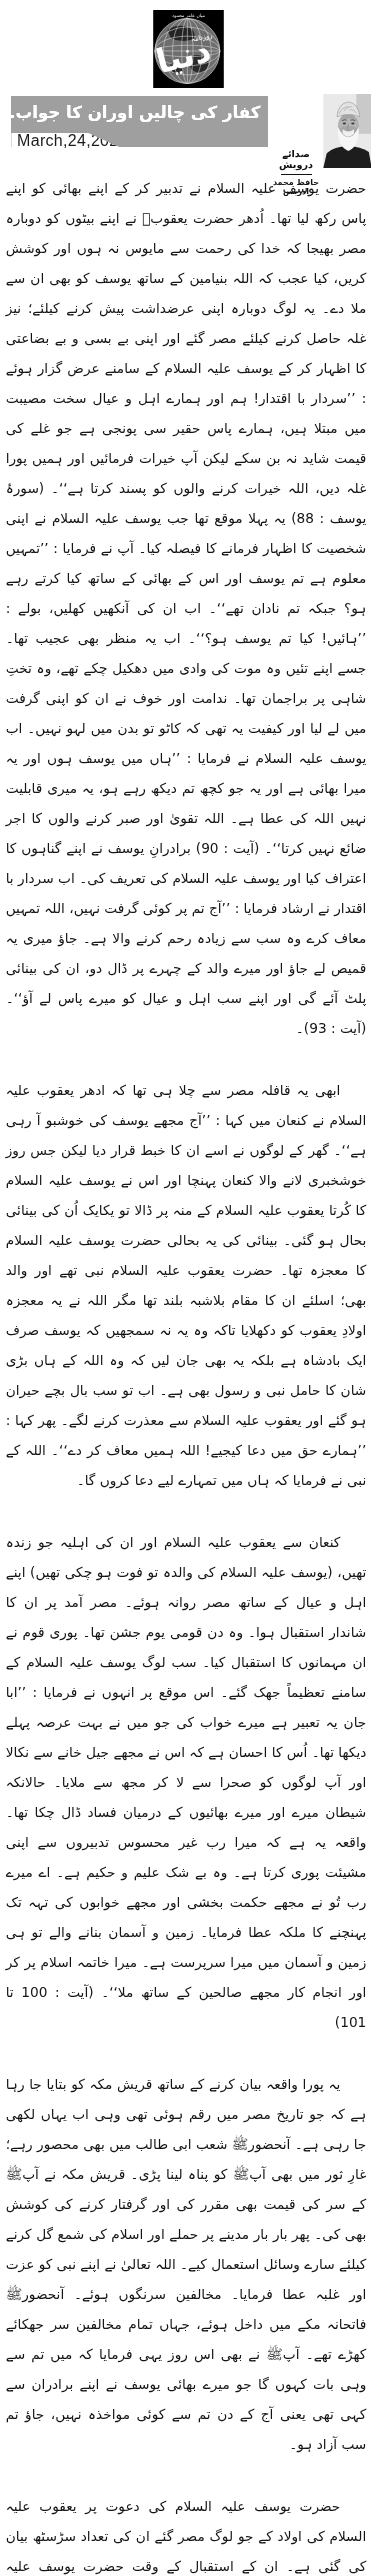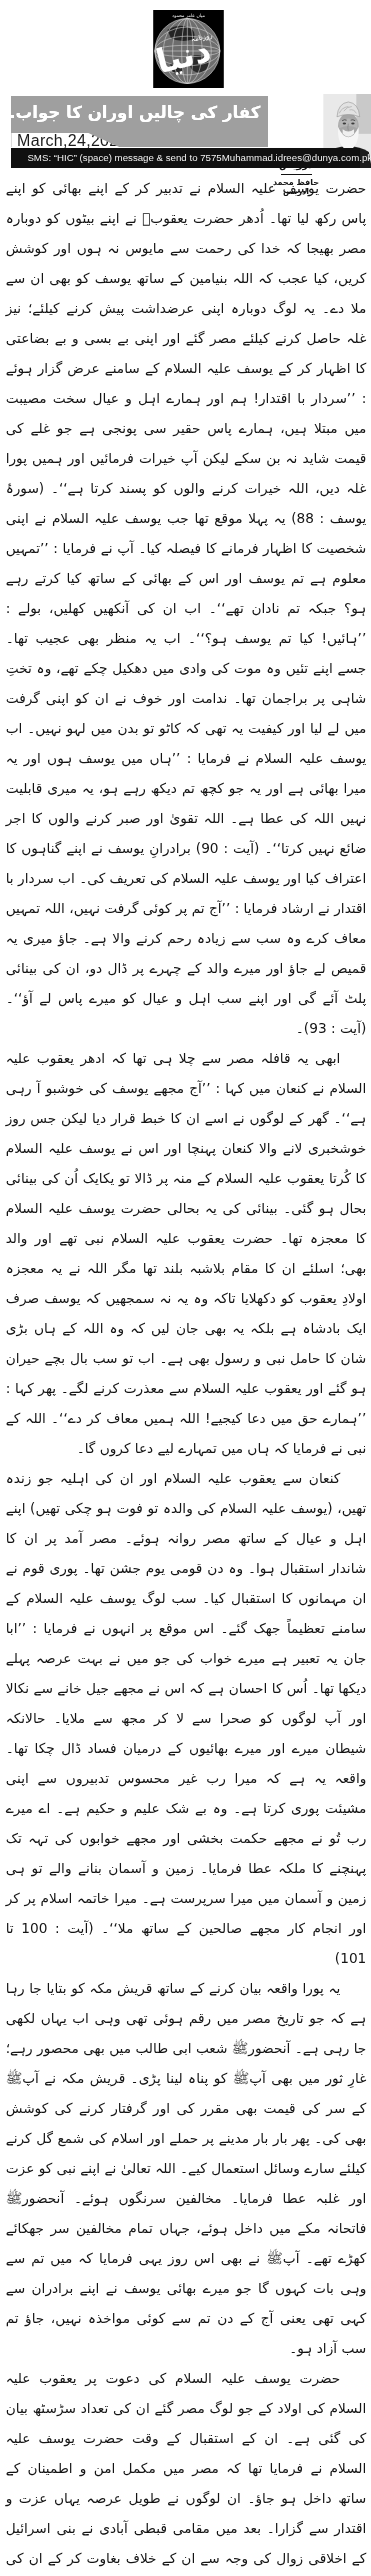--- a/index.html
+++ b/index.html
@@ -106,21 +106,21 @@
     position: absolute;
     top: 173px; left: 5.7px; right: 5.7px;
     direction: rtl;
     text-align: justify;
     font-family: "DejaVu Sans", sans-serif;
     font-size: 13.7px;
     line-height: 30px;
     color: #141414;
   }
   .article-body p { margin: 0; }
-  .article-body p + p { text-indent: 26px; }
+  .article-body p + p { text-indent: 26px; margin-top: 32px; }
 </style>
 </head>
 <body>
 
 <div class="page">
 
   <div class="header">
 
     <svg class="logo" viewBox="0 0 124 137" xmlns="http://www.w3.org/2000/svg">
       <rect x="0" y="0" width="124" height="137" fill="#000000"></rect>
@@ -172,24 +172,20 @@
 
       <path d="M24 40 Q26 16 44 14 Q62 16 64 40 Q44 32 24 40 Z" fill="#e2e2e2" stroke="#8f8f8f" stroke-width="1"></path>
       <path d="M28 34 q4 -10 16 -12 M36 30 q6 -8 14 -8 M46 28 q8 -2 12 6" stroke="#9c9c9c" stroke-width="1" fill="none"></path>
 
       <ellipse cx="37" cy="52" rx="3" ry="1.8" fill="#3c3c3c"></ellipse>
       <ellipse cx="52" cy="52" rx="3" ry="1.8" fill="#3c3c3c"></ellipse>
       <path d="M33 47 q4 -3 8 -1 M48 46 q4 -2 8 1" stroke="#4a4a4a" stroke-width="1.6" fill="none"></path>
       <path d="M44 52 q-2 8 0 12" stroke="#8a8a8a" stroke-width="1.4" fill="none"></path>
     </svg>
 
-    <div class="contact-bar">
-      <span class="sms-text">SMS: “HIC” (space) message &amp; send to 7575</span>
-      <span class="email-text">Muhammad.idrees@dunya.com.pk</span>
-    </div>
   </div>
 
   <div class="article-body">
     <p class="urdu">حضرت یوسف علیہ السلام نے تدبیر کر کے اپنے بھائی کو اپنے پاس رکھ لیا تھا۔ اُدھر حضرت یعقوبؑ نے اپنے بیٹوں کو دوبارہ مصر بھیجا کہ خدا کی رحمت سے مایوس نہ ہوں اور کوشش کریں، کیا عجب کہ اللہ بنیامین کے ساتھ یوسف کو بھی ان سے ملا دے۔ یہ لوگ دوبارہ اپنی عرضداشت پیش کرنے کیلئے؛ نیز غلہ حاصل کرنے کیلئے مصر گئے اور اپنی بے بسی و بے بضاعتی کا اظہار کر کے یوسف علیہ السلام کے سامنے عرض گزار ہوئے : ’’سردار با اقتدار! ہم اور ہمارے اہل و عیال سخت مصیبت میں مبتلا ہیں، ہمارے پاس حقیر سی پونجی ہے جو غلے کی قیمت شاید نہ بن سکے لیکن آپ خیرات فرمائیں اور ہمیں پورا غلہ دیں، اللہ خیرات کرنے والوں کو پسند کرتا ہے‘‘۔ (سورۂ یوسف : 88) یہ پہلا موقع تھا جب یوسف علیہ السلام نے اپنی شخصیت کا اظہار فرمانے کا فیصلہ کیا۔ آپ نے فرمایا : ’’تمہیں معلوم ہے تم یوسف اور اس کے بھائی کے ساتھ کیا کرتے رہے ہو؟ جبکہ تم نادان تھے‘‘۔ اب ان کی آنکھیں کھلیں، بولے : ’’ہائیں! کیا تم یوسف ہو؟‘‘۔ اب یہ منظر بھی عجیب تھا۔ جسے اپنے تئیں وہ موت کی وادی میں دھکیل چکے تھے، وہ تختِ شاہی پر براجمان تھا۔ ندامت اور خوف نے ان کو اپنی گرفت میں لے لیا اور کیفیت یہ تھی کہ کاٹو تو بدن میں لہو نہیں۔ اب یوسف علیہ السلام نے فرمایا : ’’ہاں میں یوسف ہوں اور یہ میرا بھائی ہے اور یہ جو کچھ تم دیکھ رہے ہو، یہ میری قابلیت نہیں اللہ کی عطا ہے۔ اللہ تقویٰ اور صبر کرنے والوں کا اجر ضائع نہیں کرتا‘‘۔ (آیت : 90) برادرانِ یوسف نے اپنے گناہوں کا اعتراف کیا اور یوسف علیہ السلام کی تعریف کی۔ اب سردار با اقتدار نے ارشاد فرمایا : ’’آج تم پر کوئی گرفت نہیں، اللہ تمہیں معاف کرے وہ سب سے زیادہ رحم کرنے والا ہے۔ جاؤ میری یہ قمیص لے جاؤ اور میرے والد کے چہرے پر ڈال دو، ان کی بینائی پلٹ آئے گی اور اپنے سب اہل و عیال کو میرے پاس لے آؤ‘‘۔ (آیت : 93)۔</p>
     <p class="urdu">ابھی یہ قافلہ مصر سے چلا ہی تھا کہ ادھر یعقوب علیہ السلام نے کنعان میں کہا : ’’آج مجھے یوسف کی خوشبو آ رہی ہے‘‘۔ گھر کے لوگوں نے اسے ان کا خبط قرار دیا لیکن جس روز خوشخبری لانے والا کنعان پہنچا اور اس نے یوسف علیہ السلام کا کُرتا یعقوب علیہ السلام کے منہ پر ڈالا تو یکایک اُن کی بینائی بحال ہو گئی۔ بینائی کی یہ بحالی حضرت یوسف علیہ السلام کا معجزہ تھا۔ حضرت یعقوب علیہ السلام نبی تھے اور والد بھی؛ اسلئے ان کا مقام بلاشبہ بلند تھا مگر اللہ نے یہ معجزہ اولادِ یعقوب کو دکھلایا تاکہ وہ یہ نہ سمجھیں کہ یوسف صرف ایک بادشاہ ہے بلکہ یہ بھی جان لیں کہ وہ اللہ کے ہاں بڑی شان کا حامل نبی و رسول بھی ہے۔ اب تو سب بال بچے حیران ہو گئے اور یعقوب علیہ السلام سے معذرت کرنے لگے۔ پھر کہا : ’’ہمارے حق میں دعا کیجیے! اللہ ہمیں معاف کر دے‘‘۔ اللہ کے نبی نے فرمایا کہ ہاں میں تمہارے لیے دعا کروں گا۔</p>
     <p class="urdu">کنعان سے یعقوب علیہ السلام اور ان کی اہلیہ جو زندہ تھیں، (یوسف علیہ السلام کی والدہ تو فوت ہو چکی تھیں) اپنے اہل و عیال کے ساتھ مصر روانہ ہوئے۔ مصر آمد پر ان کا شاندار استقبال ہوا۔ وہ دن قومی یوم جشن تھا۔ پوری قوم نے ان مہمانوں کا استقبال کیا۔ سب لوگ یوسف علیہ السلام کے سامنے تعظیماً جھک گئے۔ اس موقع پر انہوں نے فرمایا : ’’ابا جان یہ تعبیر ہے میرے خواب کی جو میں نے بہت عرصہ پہلے دیکھا تھا۔ اُس کا احسان ہے کہ اس نے مجھے جیل خانے سے نکالا اور آپ لوگوں کو صحرا سے لا کر مجھ سے ملایا۔ حالانکہ شیطان میرے اور میرے بھائیوں کے درمیان فساد ڈال چکا تھا۔ واقعہ یہ ہے کہ میرا رب غیر محسوس تدبیروں سے اپنی مشیئت پوری کرتا ہے۔ وہ بے شک علیم و حکیم ہے۔ اے میرے رب تُو نے مجھے حکمت بخشی اور مجھے خوابوں کی تہہ تک پہنچنے کا ملکہ عطا فرمایا۔ زمین و آسمان بنانے والے تو ہی زمین و آسمان میں میرا سرپرست ہے۔ میرا خاتمہ اسلام پر کر اور انجام کار مجھے صالحین کے ساتھ ملا‘‘۔ (آیت : 100 تا 101)</p>
     <p class="urdu">یہ پورا واقعہ بیان کرنے کے ساتھ قریش مکہ کو بتایا جا رہا ہے کہ جو تاریخ مصر میں رقم ہوئی تھی وہی اب یہاں لکھی جا رہی ہے۔ آنحضورﷺ شعب ابی طالب میں بھی محصور رہے؛ غارِ ثور میں بھی آپﷺ کو پناہ لینا پڑی۔ قریش مکہ نے آپﷺ کے سر کی قیمت بھی مقرر کی اور گرفتار کرنے کی کوشش بھی کی۔ پھر بار بار مدینے پر حملے اور اسلام کی شمع گل کرنے کیلئے سارے وسائل استعمال کیے۔ اللہ تعالیٰ نے اپنے نبی کو عزت اور غلبہ عطا فرمایا۔ مخالفین سرنگوں ہوئے۔ آنحضورﷺ فاتحانہ مکے میں داخل ہوئے، جہاں تمام مخالفین سر جھکائے کھڑے تھے۔ آپﷺ نے بھی اس روز یہی فرمایا کہ میں تم سے وہی بات کہوں گا جو میرے بھائی یوسف نے اپنے برادران سے کہی تھی یعنی آج کے دن تم سے کوئی مواخذہ نہیں، جاؤ تم سب آزاد ہو۔</p>
     <p class="urdu">حضرت یوسف علیہ السلام کی دعوت پر یعقوب علیہ السلام کی اولاد کے جو لوگ مصر گئے ان کی تعداد سڑسٹھ بیان کی گئی ہے۔ ان کے استقبال کے وقت حضرت یوسف علیہ السلام نے فرمایا تھا کہ مصر میں مکمل امن و اطمینان کے ساتھ داخل ہو جاؤ۔ ان لوگوں نے طویل عرصہ یہاں عزت و اقتدار سے گزارا۔ بعد میں مقامی قبطی آبادی نے بنی اسرائیل کے اخلاقی زوال کی وجہ سے ان کے خلاف بغاوت کر کے ان کی حکومت کا تختہ الٹ دیا اور ان کو غلامی کا طوق پہنا دیا۔ روایات کے مطابق یوسف علیہ السلام کی عمر سترہ سال تھی جب وہ مصر پہنچے۔ چند سال عزیز مصر کے گھر رہے؛ آٹھ نو سال جیل میں گزارے۔ تیس سال کی عمر میں ملک کے فرمانروا ہوئے۔ ایک سو دس سال کی عمر پائی۔ یوں اسّی سال تک مملکتِ مصر پر آپ علیہ السلام کی حکومت قائم رہی۔ یعقوب علیہ السلام کی آمد حضرت یوسف علیہ السلام کی حکومت کے دسویں سال میں ہوئی۔ اس وقت اُن کی عمر ایک سو تیس سال تھی اور وہ اس کے بعد تقریباً سترہ سال حیات رہے۔ یعقوب علیہ السلام کی کل عمر 147 سال بیان کی گئی ہے۔</p>
 
   </div>

